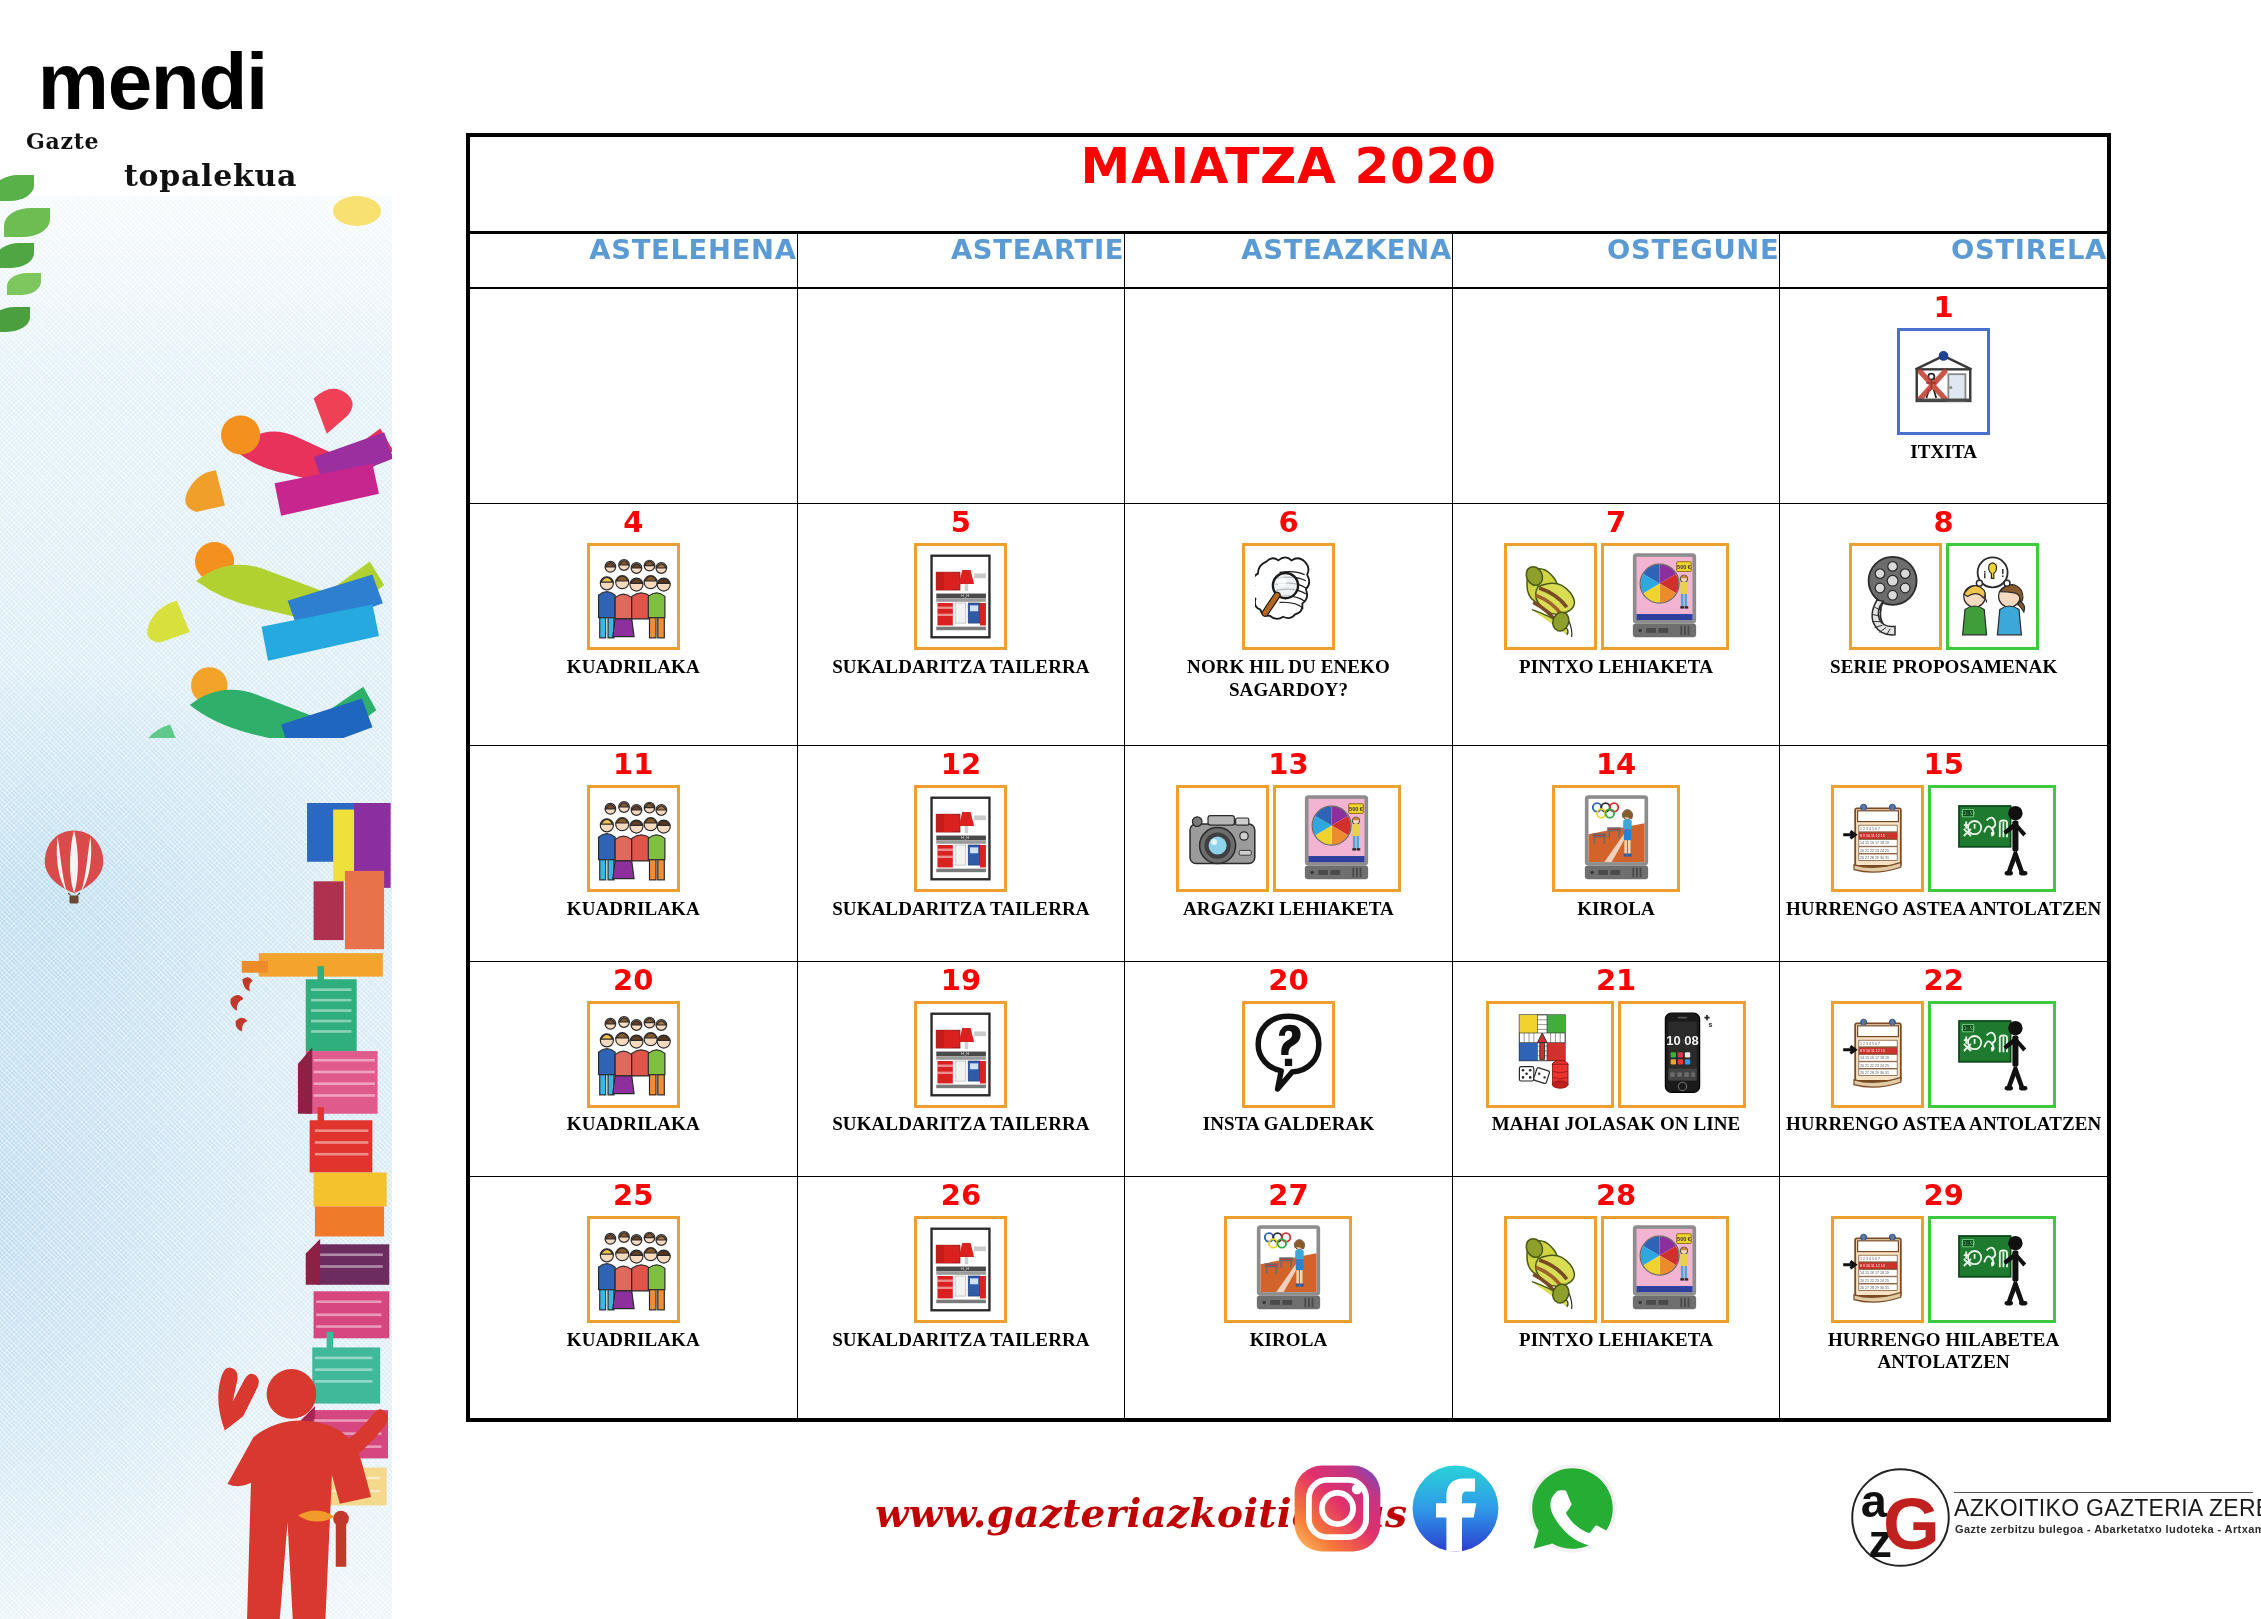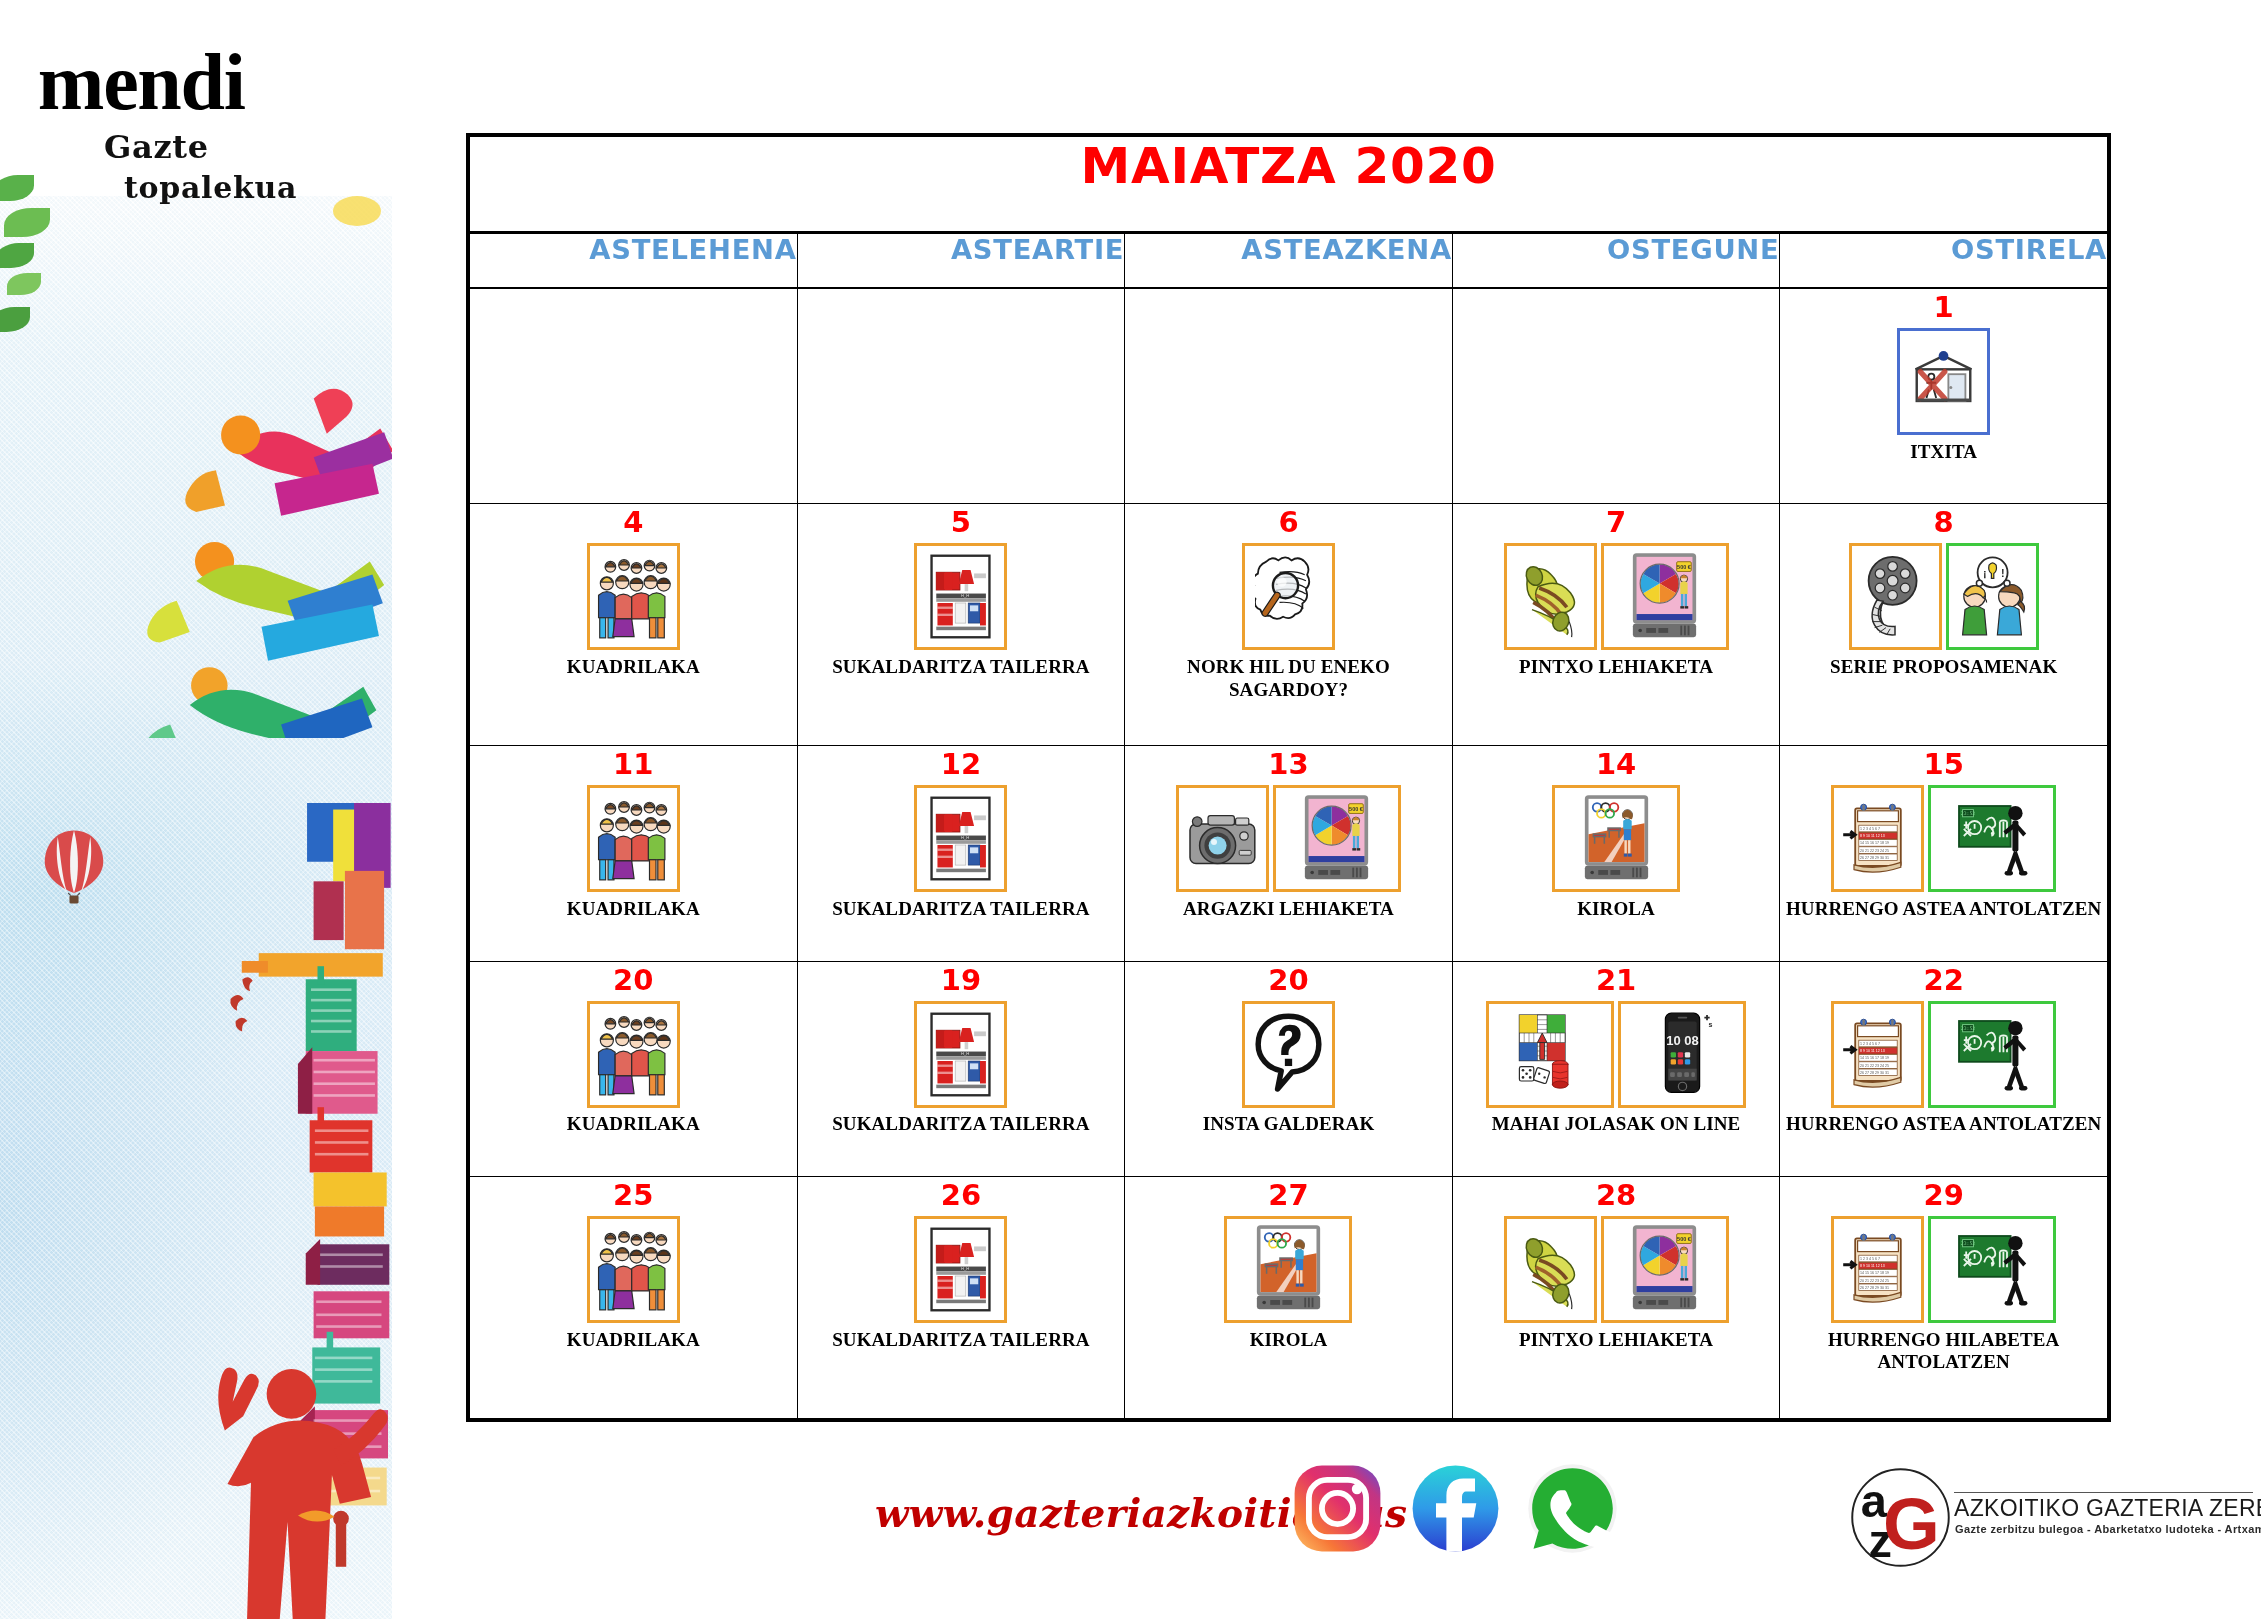--- a/index.html
+++ b/index.html
@@ -35,26 +35,26 @@
   
   .leaf { position:absolute; border-radius:60% 0 60% 0; }
   
   #logo { position:absolute; left:26px; top:46px; width:346px; z-index:7; }
   #logo .l1 {
     font-family:"DejaVu Sans", sans-serif; font-weight:700; font-size:80px;
     letter-spacing:-1.3px; color:#000; line-height:.96;
   }
   #logo .l1 .red { color:#e8231c; }
   #logo .l2 {
-    font-family:Liberation Serif, serif; font-weight:700; font-size:80px;
+    font-family:Liberation Sans, sans-serif; font-weight:700; font-size:80px;
     letter-spacing:-1.3px; color:#000; line-height:.98; margin-top:-2.6px; margin-left:11.8px;
   }
   #logo .sub1 {
-    font-family:"DejaVu Serif", serif; font-weight:700; font-size:32px;
-    color:#111; margin-top:6.5px; margin-left:78px; letter-spacing:0.7px;
+    font-family:"DejaVu Serif", serif; font-weight:700; font-size:22px;
+    color:#111; margin-top:6.5px; letter-spacing:0.7px;
   }
   #logo .sub2 {
     font-family:"DejaVu Serif", serif; font-weight:700; font-size:30px;
     color:#111; margin-top:4px; margin-left:98px; letter-spacing:0.7px;
   }
   
   .person { position:absolute; }
 
   
   #cal {

